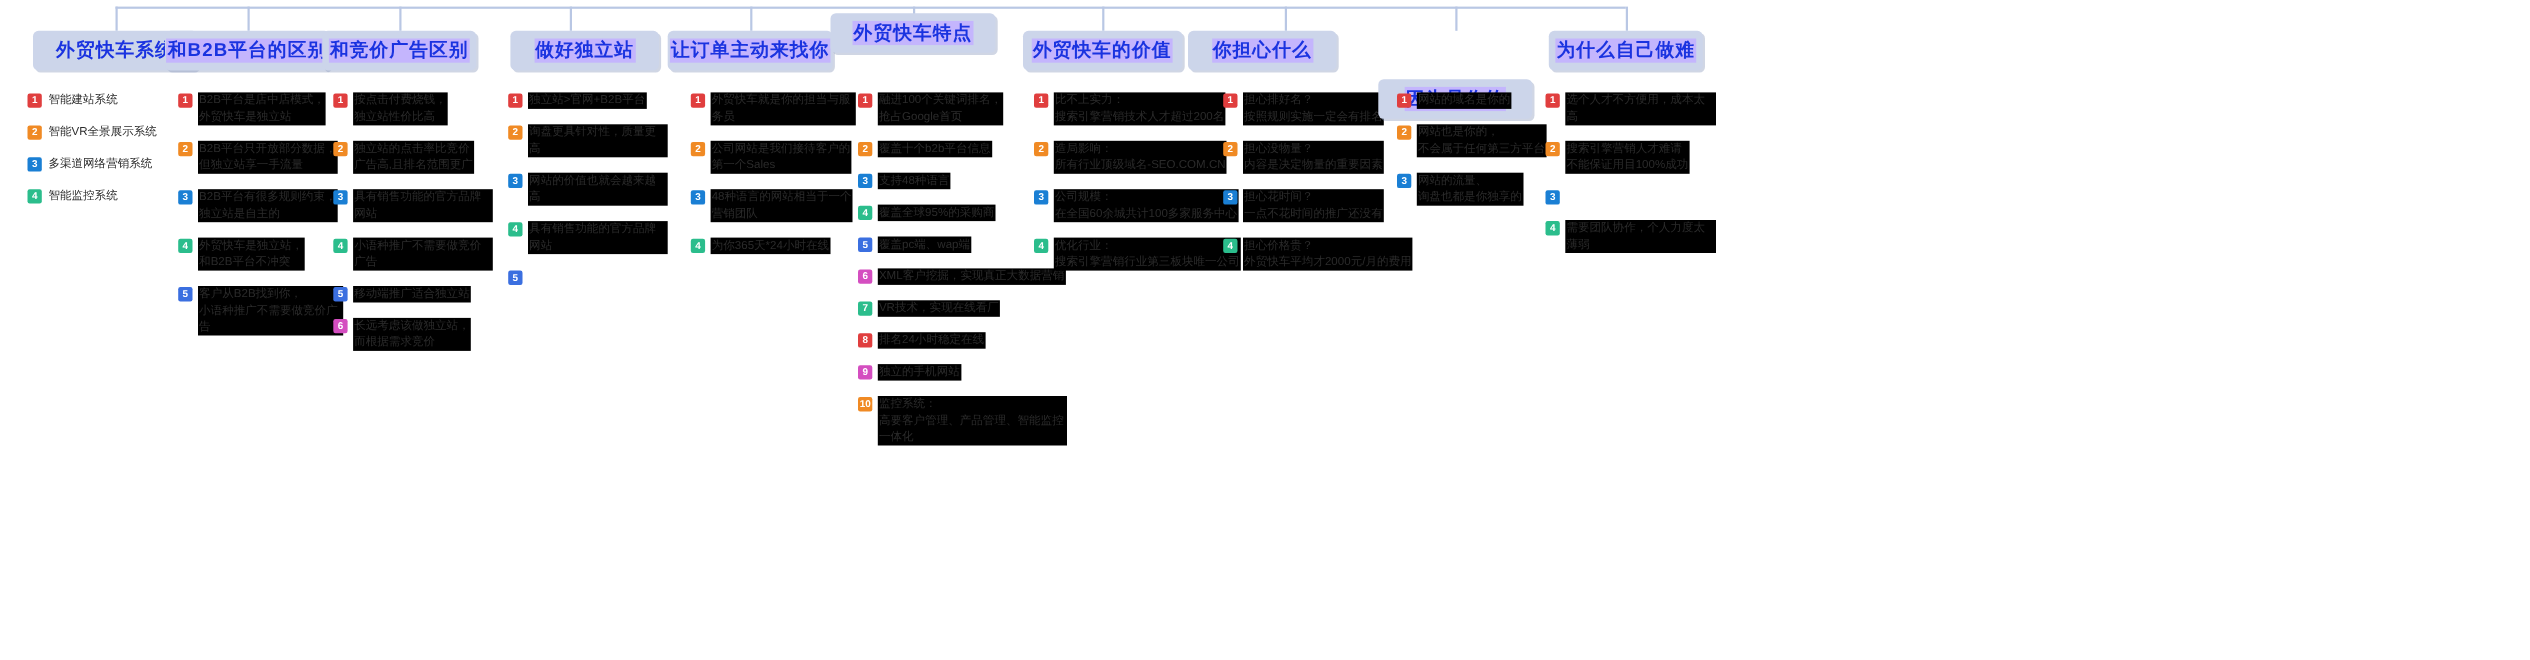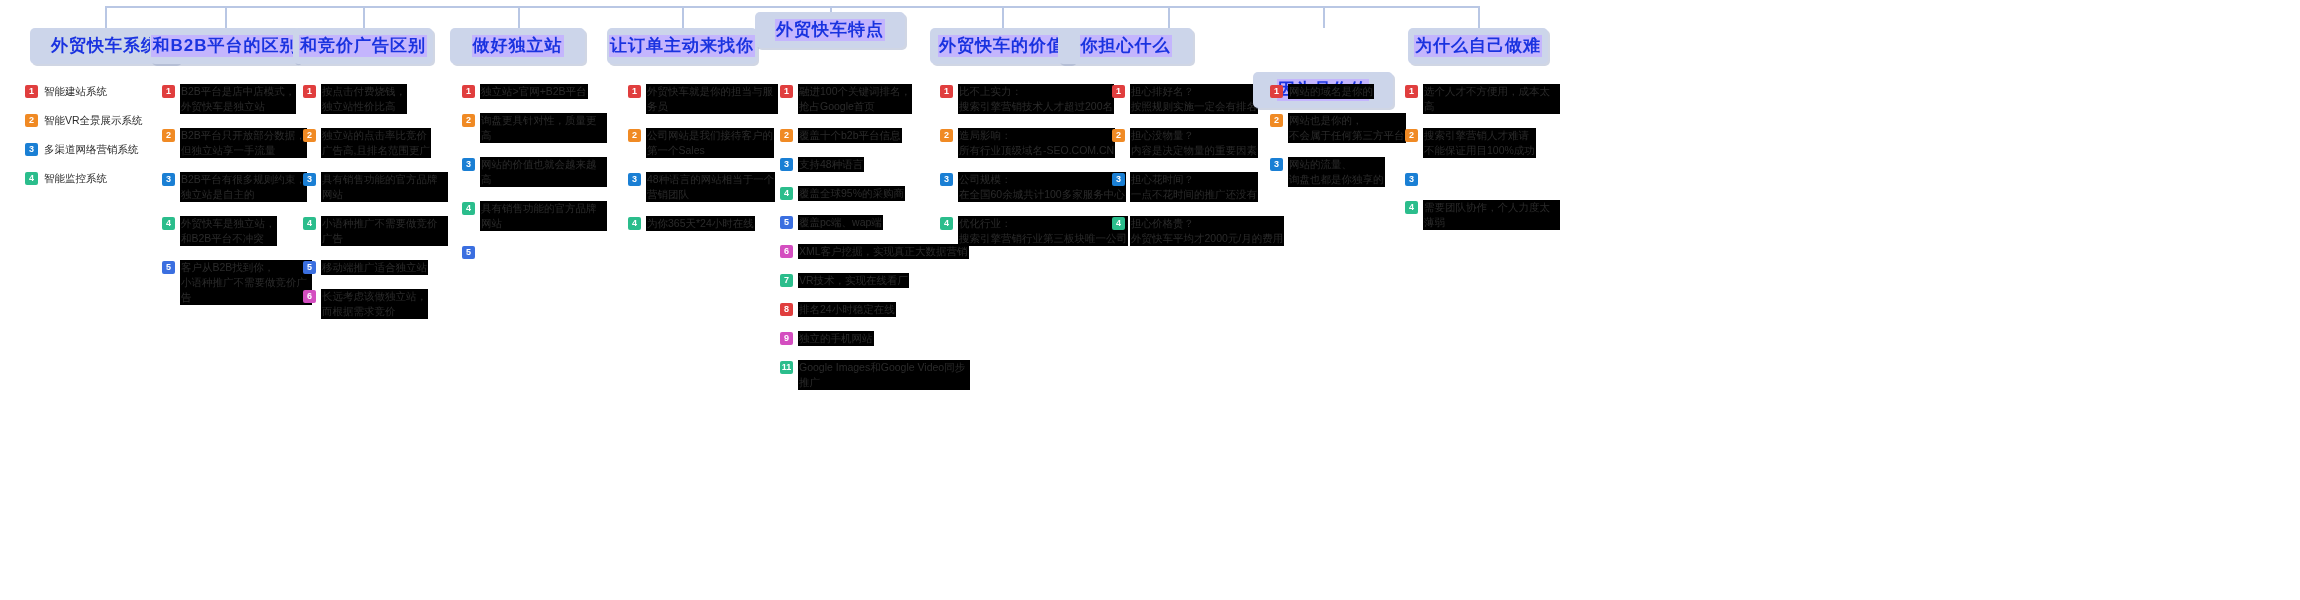--- a/index.html
+++ b/index.html
@@ -159,21 +159,21 @@
         <span class="badge" style="background: rgb(59, 111, 224);">5</span>
         <span class="item-text">移动端推广适合独立站</span>
       </div>
       <div class="item">
         <span class="badge" style="background: rgb(212, 78, 192);">6</span>
         <span class="item-text">长远考虑该做独立站，
 而根据需求竞价</span>
       </div>
     </div>
     <div class="trunk-v" style="left: 518px; top: 6px; height: 22px;"></div>
-    <div class="node" style="left: 450px; top: 28px; width: 135px; height: 36px;">
+    <div class="node" style="left: 464px; top: 28px; width: 135px; height: 36px;">
       <span class="node-label">做好独立站</span>
     </div>
     <div class="col" style="left: 462px; top: 84px; width: 145px;">
       <div class="item">
         <span class="badge" style="background: rgb(224, 62, 62);">1</span>
         <span class="item-text">独立站&gt;官网+B2B平台</span>
       </div>
       <div class="item">
         <span class="badge" style="background: rgb(240, 138, 36);">2</span>
         <span class="item-text">询盘更具针对性，质量更高</span>
@@ -250,22 +250,23 @@
       </div>
       <div class="item">
         <span class="badge" style="background: rgb(224, 62, 62);">8</span>
         <span class="item-text">排名24小时稳定在线</span>
       </div>
       <div class="item">
         <span class="badge" style="background: rgb(212, 78, 192);">9</span>
         <span class="item-text">独立的手机网站</span>
       </div>
       <div class="item">
-        <span class="badge" style="background: rgb(43, 189, 140);">11</span>
-        <span class="item-text">Google Images和Google Video同步推广</span>
+        <span class="badge" style="background: rgb(240, 138, 36);">10</span>
+        <span class="item-text">监控系统：
+高要客户管理、产品管理、智能监控一体化</span>
       </div>
     </div>
     <div class="trunk-v" style="left: 1002px; top: 6px; height: 22px;"></div>
     <div class="node" style="left: 929.5px; top: 28px; width: 145px; height: 36px;">
       <span class="node-label">外贸快车的价值</span>
     </div>
     <div class="col" style="left: 940px; top: 84px; width: 200px;">
       <div class="item">
         <span class="badge" style="background: rgb(224, 62, 62);">1</span>
         <span class="item-text">比不上实力：
@@ -281,21 +282,21 @@
         <span class="item-text">公司规模：
 在全国60余城共计100多家服务中心</span>
       </div>
       <div class="item">
         <span class="badge" style="background: rgb(43, 189, 140);">4</span>
         <span class="item-text">优化行业：
 搜索引擎营销行业第三板块唯一公司</span>
       </div>
     </div>
     <div class="trunk-v" style="left: 1168px; top: 6px; height: 22px;"></div>
-    <div class="node" style="left: 1058px; top: 28px; width: 135px; height: 36px;">
+    <div class="node" style="left: 1080px; top: 28px; width: 135px; height: 36px;">
       <span class="node-label">你担心什么</span>
     </div>
     <div class="col" style="left: 1112px; top: 84px; width: 175px;">
       <div class="item">
         <span class="badge" style="background: rgb(224, 62, 62);">1</span>
         <span class="item-text">担心排好名？
 按照规则实施一定会有排名</span>
       </div>
       <div class="item">
         <span class="badge" style="background: rgb(240, 138, 36);">2</span>

